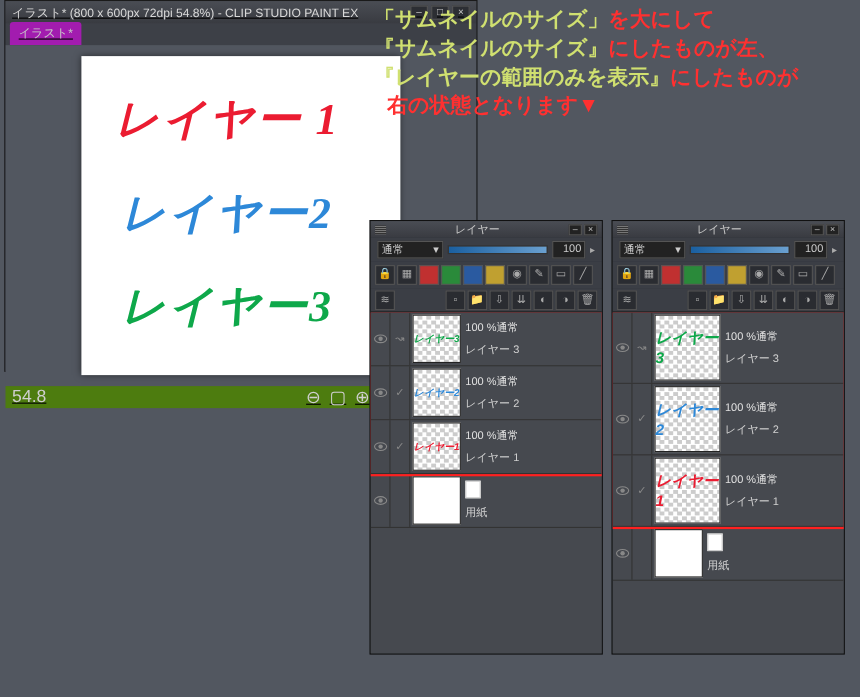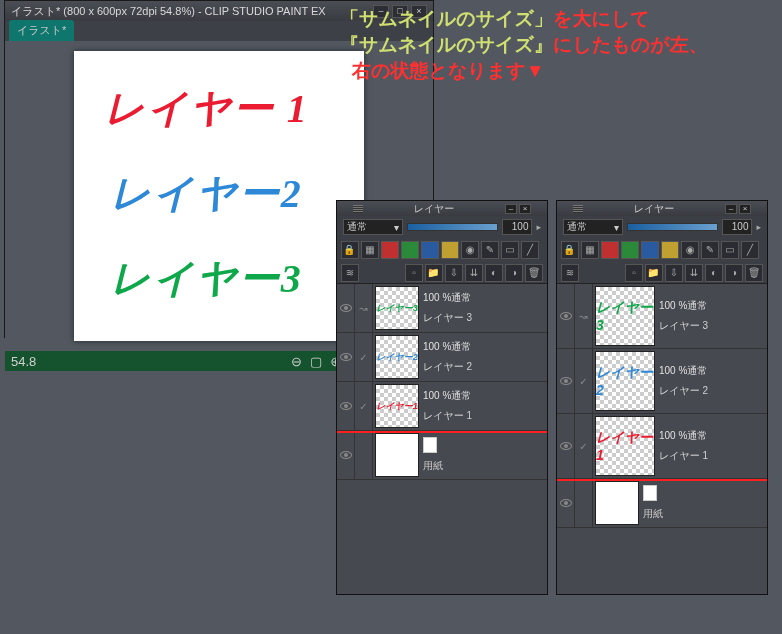--- a/index.html
+++ b/index.html
@@ -1,37 +1,37 @@
 <!DOCTYPE html>
 <html><head>
 <meta charset="utf-8">
 <style>
 * { margin: 0; padding: 0; box-sizing: border-box; }
 body { width: 782px; height: 634px; background: #525760; font-family: "MS PGothic", sans-serif; overflow: hidden; position: relative; }
-.canvas-window { position: absolute; left: 4px; top: 0; width: 430px; height: 338px; background: #31343a; border: 1px solid #1a1a1a; }
+.canvas-window { position: absolute; left: 4px; top: 0; width: 430px; height: 338px; background: #31343a; border: 1px solid #1a1a1a; text-decoration: underline; }
 .titlebar { height: 20px; background: linear-gradient(#4a4d54,#393b41); color: #d8d8d8; font-size: 11px; display: flex; align-items: center; padding: 0 6px; justify-content: space-between; }
 .titlebar .btns { display: flex; gap: 3px; }
 .titlebar .btn { width: 16px; height: 13px; background: #2c2e33; border: 1px solid #555; font-size: 9px; color: #ccc; text-align: center; line-height: 11px; }
 .tablebar { height: 20px; background: #3d4047; display: flex; align-items: flex-end; padding-left: 4px; }
-.tab { background: #0f766e; color: #c8c8c8; font-size: 11px; padding: 3px 8px; border-radius: 3px 3px 0 0; }
+.tab { background: #a21caf; color: #c8c8c8; font-size: 11px; padding: 3px 8px; border-radius: 3px 3px 0 0; }
 .canvas-area { width: 100%; height: 310px; background: #525760; display: flex; justify-content: center; align-items: center; }
 .canvas-white { width: 290px; height: 290px; background: #fff; box-shadow: 0 0 6px rgba(0,0,0,.5); position: relative; font-family: cursive; }
 .hand { position: absolute; font-size: 40px; font-weight: bold; font-style: italic; letter-spacing: 2px; }
 .hr { color: #eb1c31; top: 30px; left: 30px; }
 .hb { color: #2d88d8; top: 115px; left: 36px; }
 .hg { color: #0ea84a; top: 200px; left: 36px; }
-.statusbar { height: 20px; background: #14532d; display: flex; align-items: center; color: #cfcfcf; font-size: 13px; padding: 0 6px; gap: 8px; }
+.statusbar { height: 20px; background: #4d7c0f; display: flex; align-items: center; color: #cfcfcf; font-size: 16px; padding: 0 6px; gap: 8px; }
 .statusbar .fill { flex: 1; }
 .statusbar .rot { width: 40px; height: 12px; background: #1a1a1a; border: 1px solid #444; text-align: center; line-height: 10px; }
 .caption { position: absolute; left: 340px; top: 6px; width: 430px; font-size: 19px; font-weight: bold; line-height: 26px; }
 .caption .line { color: #ff3030; }
 .caption .q { color: #d0e070; }
 .layer-panel { position: absolute; width: 212px; height: 395px; background: #2f3238; border: 1px solid #111; top: 200px; }
 .lp1 { left: 336px; } .lp2 { left: 556px; }
-.panel-head { height: 15px; background: linear-gradient(#4a4d54,#393b41); display: flex; align-items: center; justify-content: space-between; padding: 0 16px; }
+.panel-head { height: 15px; background: linear-gradient(#4a4d54,#393b41); display: flex; align-items: center; justify-content: space-between; padding: 0 4px; }
 .panel-head .grip { width: 10px; height: 8px; background: repeating-linear-gradient(#777,#777 1px,#333 1px,#333 2px); }
 .panel-head .title { color: #c8c8c8; font-size: 10px; }
 .panel-head .ctrl { display: flex; gap: 2px; }
 .panel-head .ctrl .b { width: 12px; height: 10px; background: #222; border: 1px solid #555; font-size: 8px; color: #ccc; text-align: center; line-height: 8px; }
 .blend-row { height: 22px; background: #3b3e45; display: flex; align-items: center; padding: 0 6px; gap: 4px; }
 .blend-sel { flex: none; width: 60px; height: 16px; background: #222; border: 1px solid #555; color: #ccc; font-size: 10px; padding: 0 3px; display: flex; align-items: center; justify-content: space-between; }
 .opacity-bar { flex: 1; height: 8px; background: linear-gradient(to right,#1a5fa0,#6aa0d0); border: 1px solid #333; }
 .opacity-val { width: 30px; height: 16px; background: #222; border: 1px solid #555; color: #ccc; font-size: 10px; text-align: right; padding-right: 3px; line-height: 14px; }
 .toolbar-row { height: 24px; background: #3b3e45; display: flex; align-items: center; padding: 0 4px; gap: 2px; }
 .tb { width: 18px; height: 18px; background: #2a2c31; border: 1px solid #555; font-size: 10px; color: #aaa; text-align: center; line-height: 16px; }
@@ -82,20 +82,21 @@
     <span>⊕</span>
     <div class="rot">0.0</div>
     <span>↶</span>
     <span>↷</span>
   </div>
 </div>
 
 <div class="caption">
   <div class="line"><span class="q">「サムネイルのサイズ」</span><span>を大にして</span></div>
   <div class="line"><span class="q">『サムネイルのサイズ』</span><span>にしたものが左、</span></div>
+  <div class="line"><span class="q">『レイヤーの範囲のみを表示』</span><span>にしたものが</span></div>
   <div class="line" style="padding-left:12px">右の状態となります▼</div>
 </div>
 
 <div class="layer-panel lp1">
   <div class="panel-head">
     <div class="grip"></div>
     <span class="title">レイヤー</span>
     <div class="ctrl">
       <div class="b">–</div>
       <div class="b">×</div>

